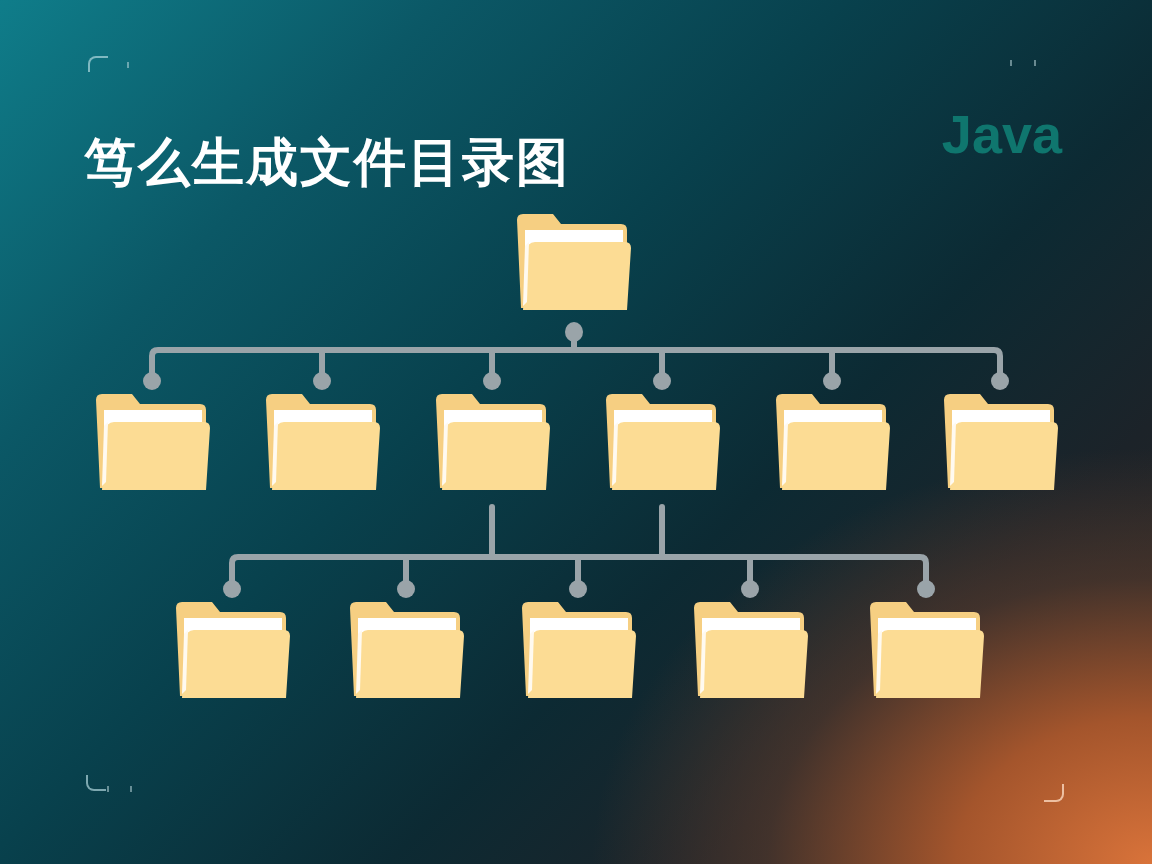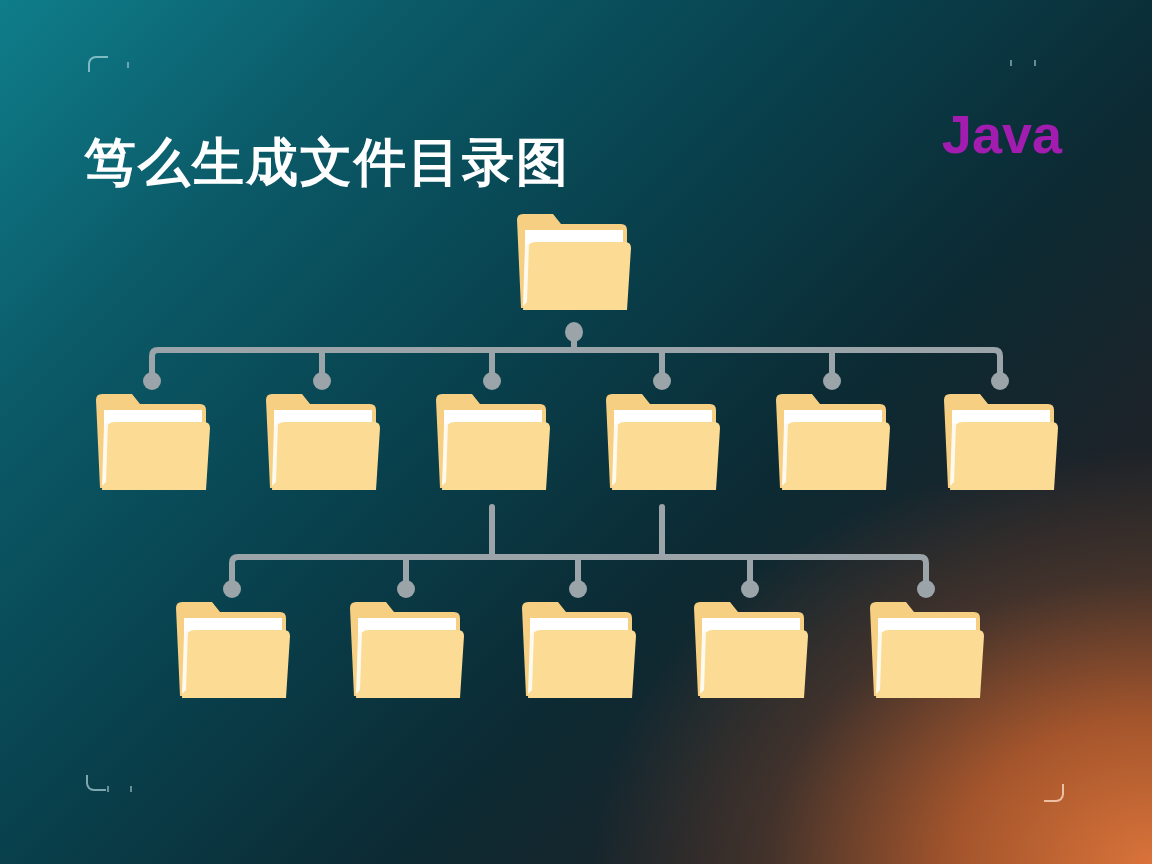--- a/index.html
+++ b/index.html
@@ -35,21 +35,21 @@
 <div class="corner c-tl"></div>
 <div class="tick" style="left:127px;top:62px;"></div>
 <div class="tick" style="left:1010px;top:60px;"></div>
 <div class="tick" style="left:1034px;top:60px;"></div>
 <div class="corner c-bl"></div>
 <div class="tick" style="left:107px;top:786px;"></div>
 <div class="tick" style="left:130px;top:786px;"></div>
 <div class="corner c-br"></div>
 
 <div class="title">笃么生成文件目录图</div>
-<div class="lang" style="color:#a21caf;margin-left:24px;">Java</div>
+<div class="lang" style="color:#0f766e;margin-left:24px;">Java</div>
 
 <svg class="tree" width="1152" height="864">
   <g stroke="#9aa4a9" stroke-width="6" fill="none" stroke-linecap="round" stroke-linejoin="round">
 
     <line x1="574" y1="332" x2="574" y2="350"></line>
     <path d="M152 381 V356 Q152 350 158 350 H994 Q1000 350 1000 356 V381"></path>
     <line x1="322" y1="350" x2="322" y2="381"></line>
     <line x1="492" y1="350" x2="492" y2="381"></line>
     <line x1="662" y1="350" x2="662" y2="381"></line>
     <line x1="832" y1="350" x2="832" y2="381"></line>

